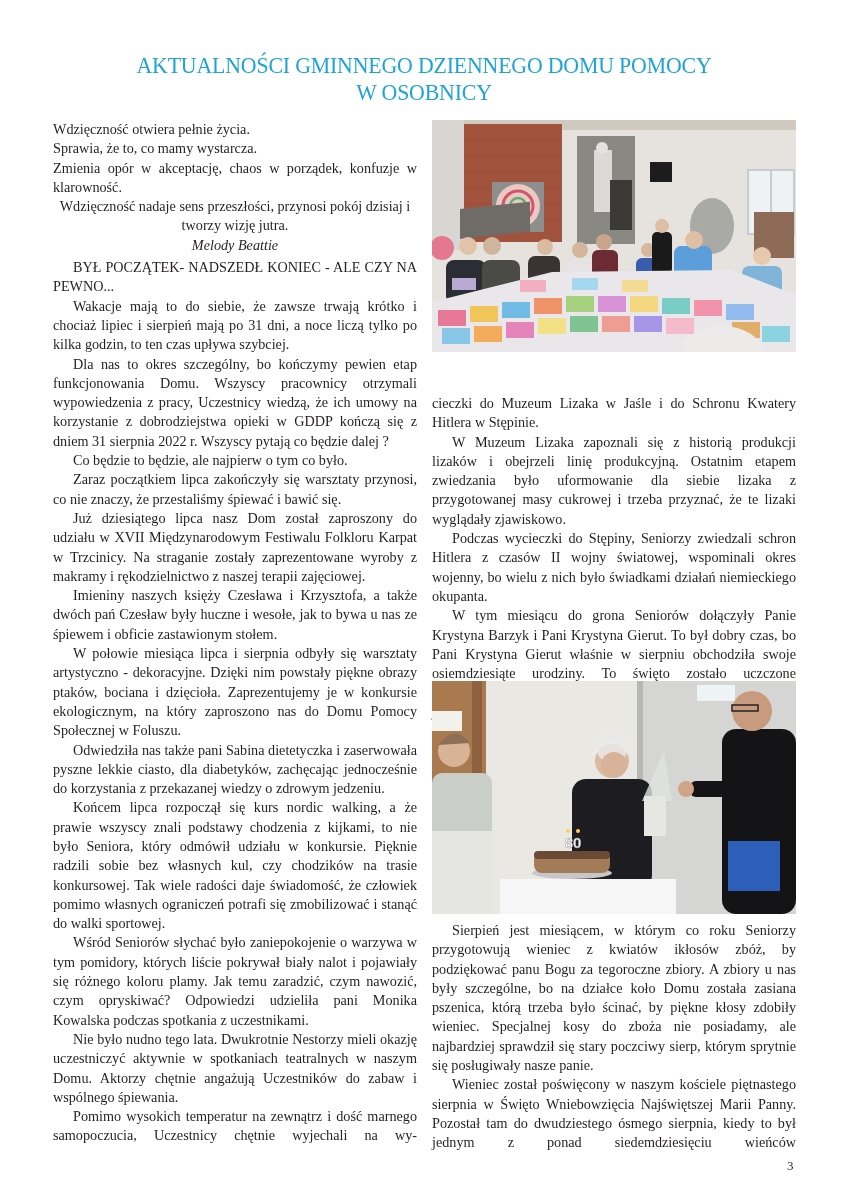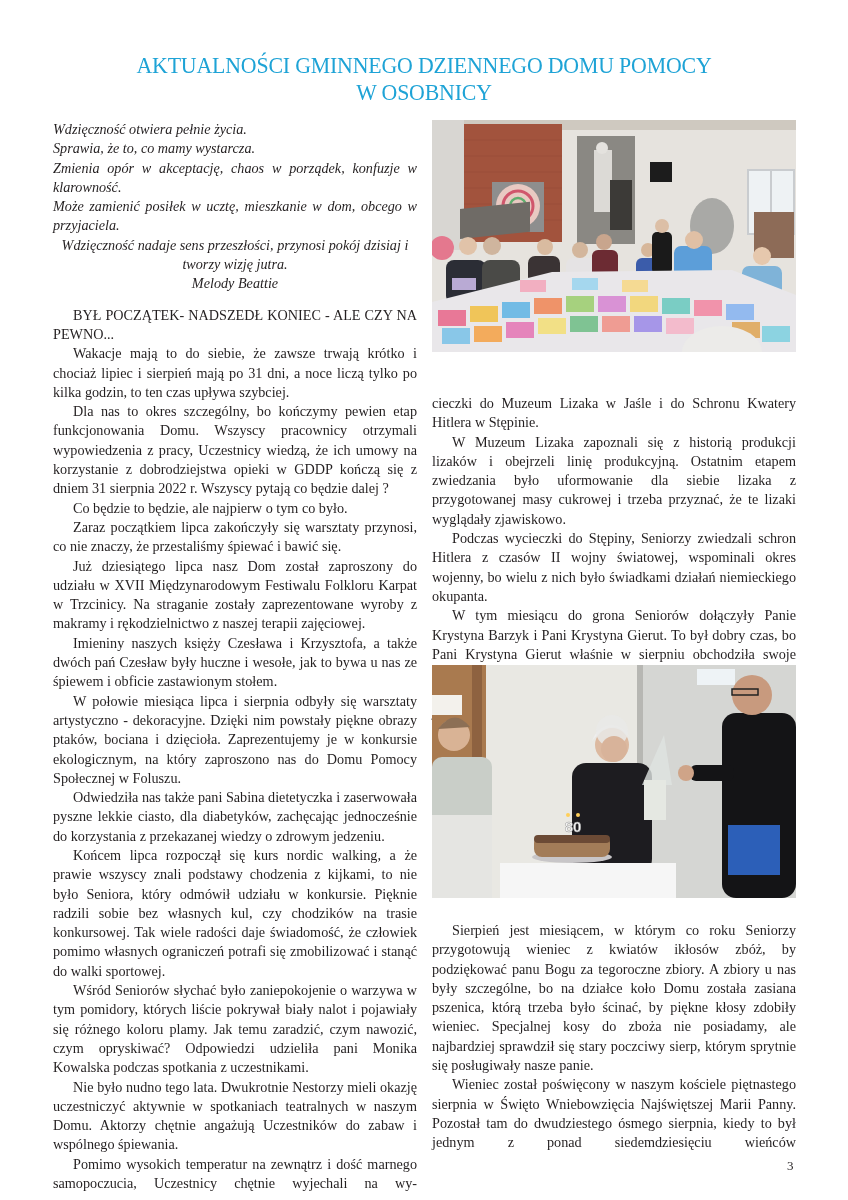--- a/index.html
+++ b/index.html
@@ -11,51 +11,50 @@
       text-align: center; color: #1ea3d6;
       font-family: "Liberation Serif", serif; font-size: 23.5px; line-height: 27px;
       letter-spacing: -0.2px; transform: scaleX(0.93); transform-origin: center top;
     }
 
     .col { position: absolute; font-size: 14.2px; line-height: 19.3px; text-align: justify; }
     .col-left { left: 53px; top: 120px; width: 364px; }
     .col-right-top { left: 432px; top: 362px; width: 364px; }
     .col-right-bottom { left: 432px; top: 921px; width: 364px; }
 
-    .quote p { font-style: italic; text-align: justify; }
+    .quote p { text-align: justify; }
     .quote .last { text-align: center; }
     .quote .author { text-align: center; font-style: italic; }
     .col p.ind { text-indent: 20px; }
     .col p.noind { text-indent: 0; margin-top: 32px; }
     .col p.lastline { text-align-last: justify; }
 
     .photo { position: absolute; overflow: hidden; }
     .photo1 { left: 432px; top: 120px; width: 364px; height: 232px; background: #d9d4cc; }
-    .photo2 { left: 432px; top: 665px; width: 364px; height: 233px; background: #eab308; }
+    .photo2 { left: 432px; top: 681px; width: 364px; height: 233px; background: #eab308; }
 
     .pagenum { position: absolute; left: 787px; top: 1158px; font-size: 13px; }
   </style>
 </head>
 <body>
 
 <div class="title">
   <div>AKTUALNOŚCI GMINNEGO DZIENNEGO DOMU POMOCY</div>
   <div>W OSOBNICY</div>
 </div>
 
 <div class="col col-left">
   <div class="quote">
     <p>Wdzięczność otwiera pełnie życia.</p>
     <p>Sprawia, że to, co mamy wystarcza.</p>
     <p>Zmienia opór w akceptację, chaos w porządek, konfuzje w klarowność.</p>
-    <p>Może zamienić posiłek w ucztę, mieszkanie w dom, obcego w przyjaciela.</p>
     <p class="last">Wdzięczność nadaje sens przeszłości, przynosi pokój dzisiaj i tworzy wizję jutra.</p>
     <p class="author">Melody Beattie</p>
   </div>
-  <p class="ind" style="margin-top:12px">BYŁ POCZĄTEK- NADSZEDŁ KONIEC - ALE CZY NA PEWNO...</p>
+  <p class="ind" style="margin-top:3px">BYŁ POCZĄTEK- NADSZEDŁ KONIEC - ALE CZY NA PEWNO...</p>
   <p class="ind">Wakacje mają to do siebie, że zawsze trwają krótko i chociaż lipiec i sierpień mają po 31 dni, a noce liczą tylko po kilka godzin, to ten czas upływa szybciej.</p>
   <p class="ind">Dla nas to okres szczególny, bo kończymy pewien etap funkcjonowania Domu. Wszyscy pracownicy otrzymali wypowiedzenia z pracy, Uczestnicy wiedzą, że ich umowy na korzystanie z dobrodziejstwa opieki w GDDP kończą się z dniem 31 sierpnia 2022 r. Wszyscy pytają co będzie dalej ?</p>
   <p class="ind">Co będzie to będzie, ale najpierw o tym co było.</p>
   <p class="ind">Zaraz początkiem lipca zakończyły się warsztaty przynosi, co nie znaczy, że przestaliśmy śpiewać i bawić się.</p>
   <p class="ind">Już dziesiątego lipca nasz Dom został zaproszony do udziału w XVII Międzynarodowym Festiwalu Folkloru Karpat w Trzcinicy. Na straganie zostały zaprezentowane wyroby z makramy i rękodzielnictwo z naszej terapii zajęciowej.</p>
   <p class="ind">Imieniny naszych księży Czesława i Krzysztofa, a także dwóch pań Czesław były huczne i wesołe, jak to bywa u nas ze śpiewem i obficie zastawionym stołem.</p>
   <p class="ind">W połowie miesiąca lipca i sierpnia odbyły się warsztaty artystyczno - dekoracyjne. Dzięki nim powstały piękne obrazy ptaków, bociana i dzięcioła. Zaprezentujemy je w konkursie ekologicznym, na który zaproszono nas do Domu Pomocy Społecznej w Foluszu.</p>
   <p class="ind">Odwiedziła nas także pani Sabina dietetyczka i zaserwowała pyszne lekkie ciasto, dla diabetyków, zachęcając jednocześnie do korzystania z przekazanej wiedzy o zdrowym jedzeniu.</p>
   <p class="ind">Końcem lipca rozpoczął się kurs nordic walking, a że prawie wszyscy znali podstawy chodzenia z kijkami, to nie było Seniora, który odmówił udziału w konkursie. Pięknie radzili sobie bez własnych kul, czy chodzików na trasie konkursowej. Tak wiele radości daje świadomość, że człowiek pomimo własnych ograniczeń potrafi się zmobilizować i stanąć do walki sportowej.</p>
   <p class="ind">Wśród Seniorów słychać było zaniepokojenie o warzywa w tym pomidory, których liście pokrywał biały nalot i pojawiały się różnego koloru plamy. Jak temu zaradzić, czym nawozić, czym opryskiwać? Odpowiedzi udzieliła pani Monika Kowalska podczas spotkania z uczestnikami.</p>

